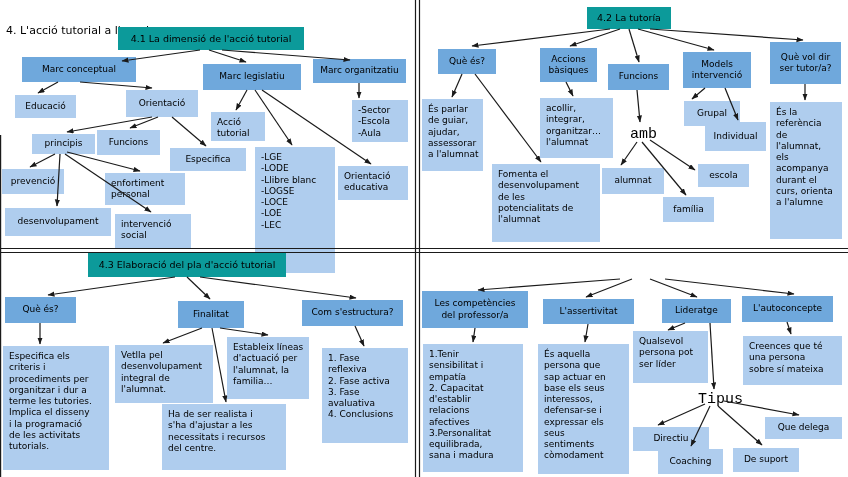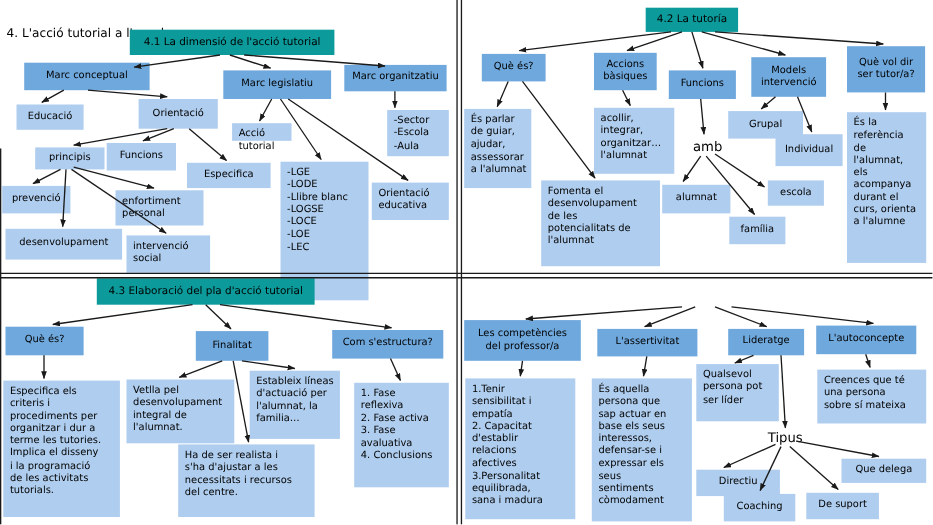--- a/index.html
+++ b/index.html
@@ -39,23 +39,24 @@
     display:flex;align-items:center;justify-content:center;
     text-align:center;
   }
   .para{
     display:block;
     text-align:left;
     padding:5px 4px 4px 6px;
   }
   .floatlabel{
     position:absolute;
-    font-size:12px;
+    font-size:15px;
     color:#000;
     white-space:nowrap;
+    font-family:Liberation Mono, monospace;
   }
   svg.wires{position:absolute;left:0;top:0;z-index:3;pointer-events:none;}
   .node,.floatlabel{z-index:2;}
 </style>
 </head>
 <body>
 
 <div class="canvas">
 
   <svg class="wires" width="848" height="477" viewBox="0 0 848 477">
@@ -140,21 +141,21 @@
   <div class="node light" style="left:126px;top:90px;width:72px;height:27px">Orientació</div>
   <div class="node light" style="left:32px;top:134px;width:63px;height:20px">principis</div>
   <div class="node light" style="left:97px;top:130px;width:63px;height:25px">Funcions</div>
   <div class="node light" style="left:170px;top:148px;width:76px;height:23px">Especifica</div>
   <div class="node light" style="left:2px;top:169px;width:62px;height:25px">prevenció</div>
   <div class="node light para" style="left:105px;top:173px;width:80px;height:32px">enfortiment
 personal</div>
   <div class="node light" style="left:5px;top:208px;width:106px;height:28px">desenvolupament</div>
   <div class="node light para" style="left:115px;top:214px;width:76px;height:34px">intervenció
 social</div>
-  <div class="node light para" style="left:211px;top:112px;width:54px;height:16px">Acció
+  <div class="node light para" style="left:211px;top:112px;width:54px;height:29px">Acció
 tutorial</div>
   <div class="node light para" style="left:255px;top:147px;width:80px;height:126px">-LGE
 -LODE
 -Llibre blanc
 -LOGSE
 -LOCE
 -LOE
 -LEC</div>
   <div class="node light para" style="left:338px;top:166px;width:70px;height:34px">Orientació
 educativa</div>
@@ -182,21 +183,21 @@
 potencialitats de
 l'alumnat</div>
   <div class="node light para" style="left:540px;top:98px;width:73px;height:60px">acollir,
 integrar,
 organitzar…
 l'alumnat</div>
   <div class="floatlabel" style="left:630px;top:126px">amb</div>
   <div class="node light" style="left:602px;top:168px;width:62px;height:26px">alumnat</div>
   <div class="node light" style="left:663px;top:197px;width:51px;height:25px">família</div>
   <div class="node light" style="left:698px;top:164px;width:51px;height:23px">escola</div>
-  <div class="node light" style="left:662px;top:101px;width:68px;height:25px">Grupal</div>
+  <div class="node light" style="left:684px;top:101px;width:56px;height:25px">Grupal</div>
   <div class="node light" style="left:705px;top:122px;width:61px;height:29px">Individual</div>
   <div class="node light para" style="left:770px;top:102px;width:72px;height:137px">És la
 referència
 de
 l'alumnat,
 els
 acompanya
 durant el
 curs, orienta
 a l'alumne</div>

